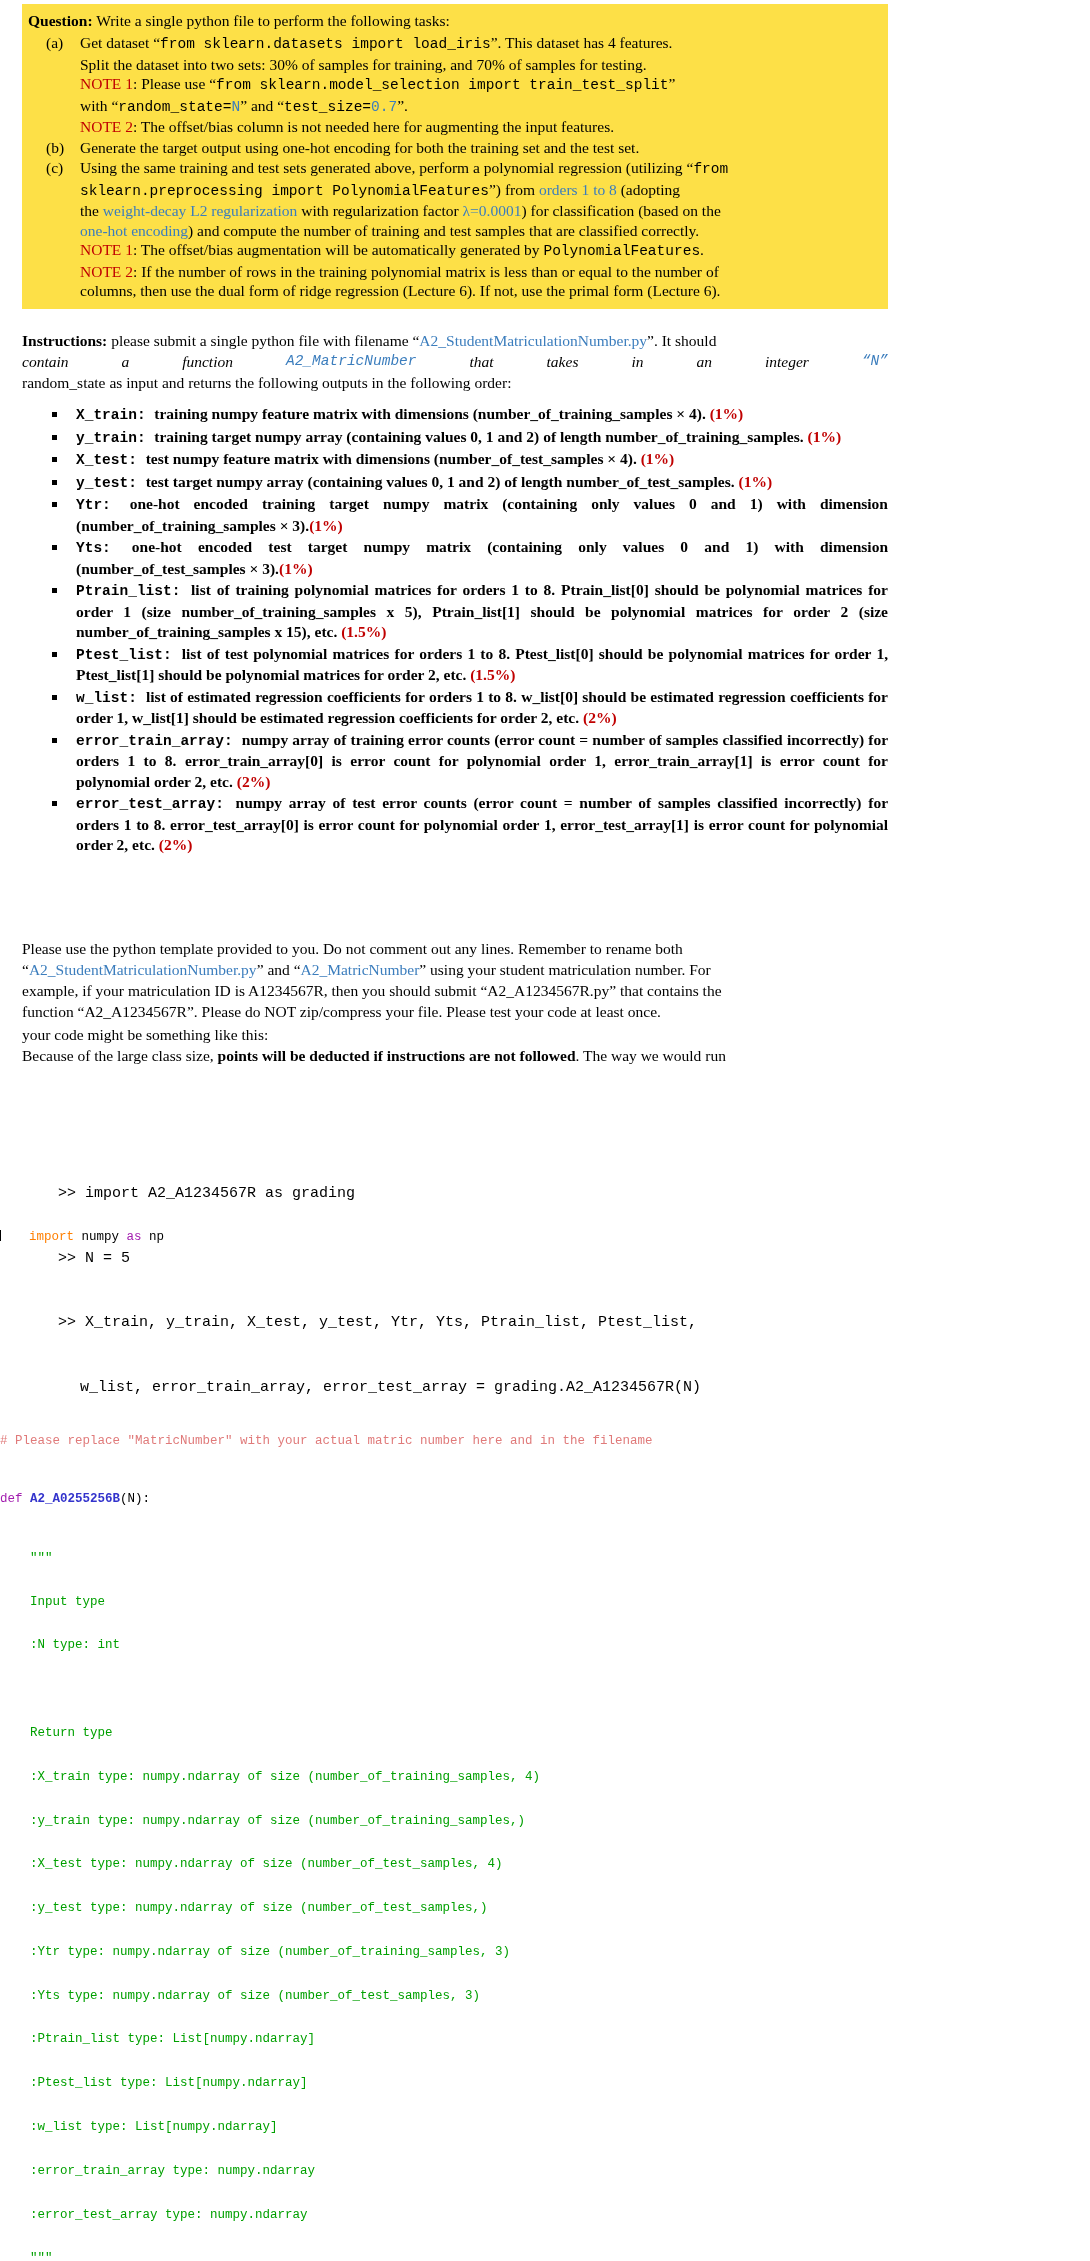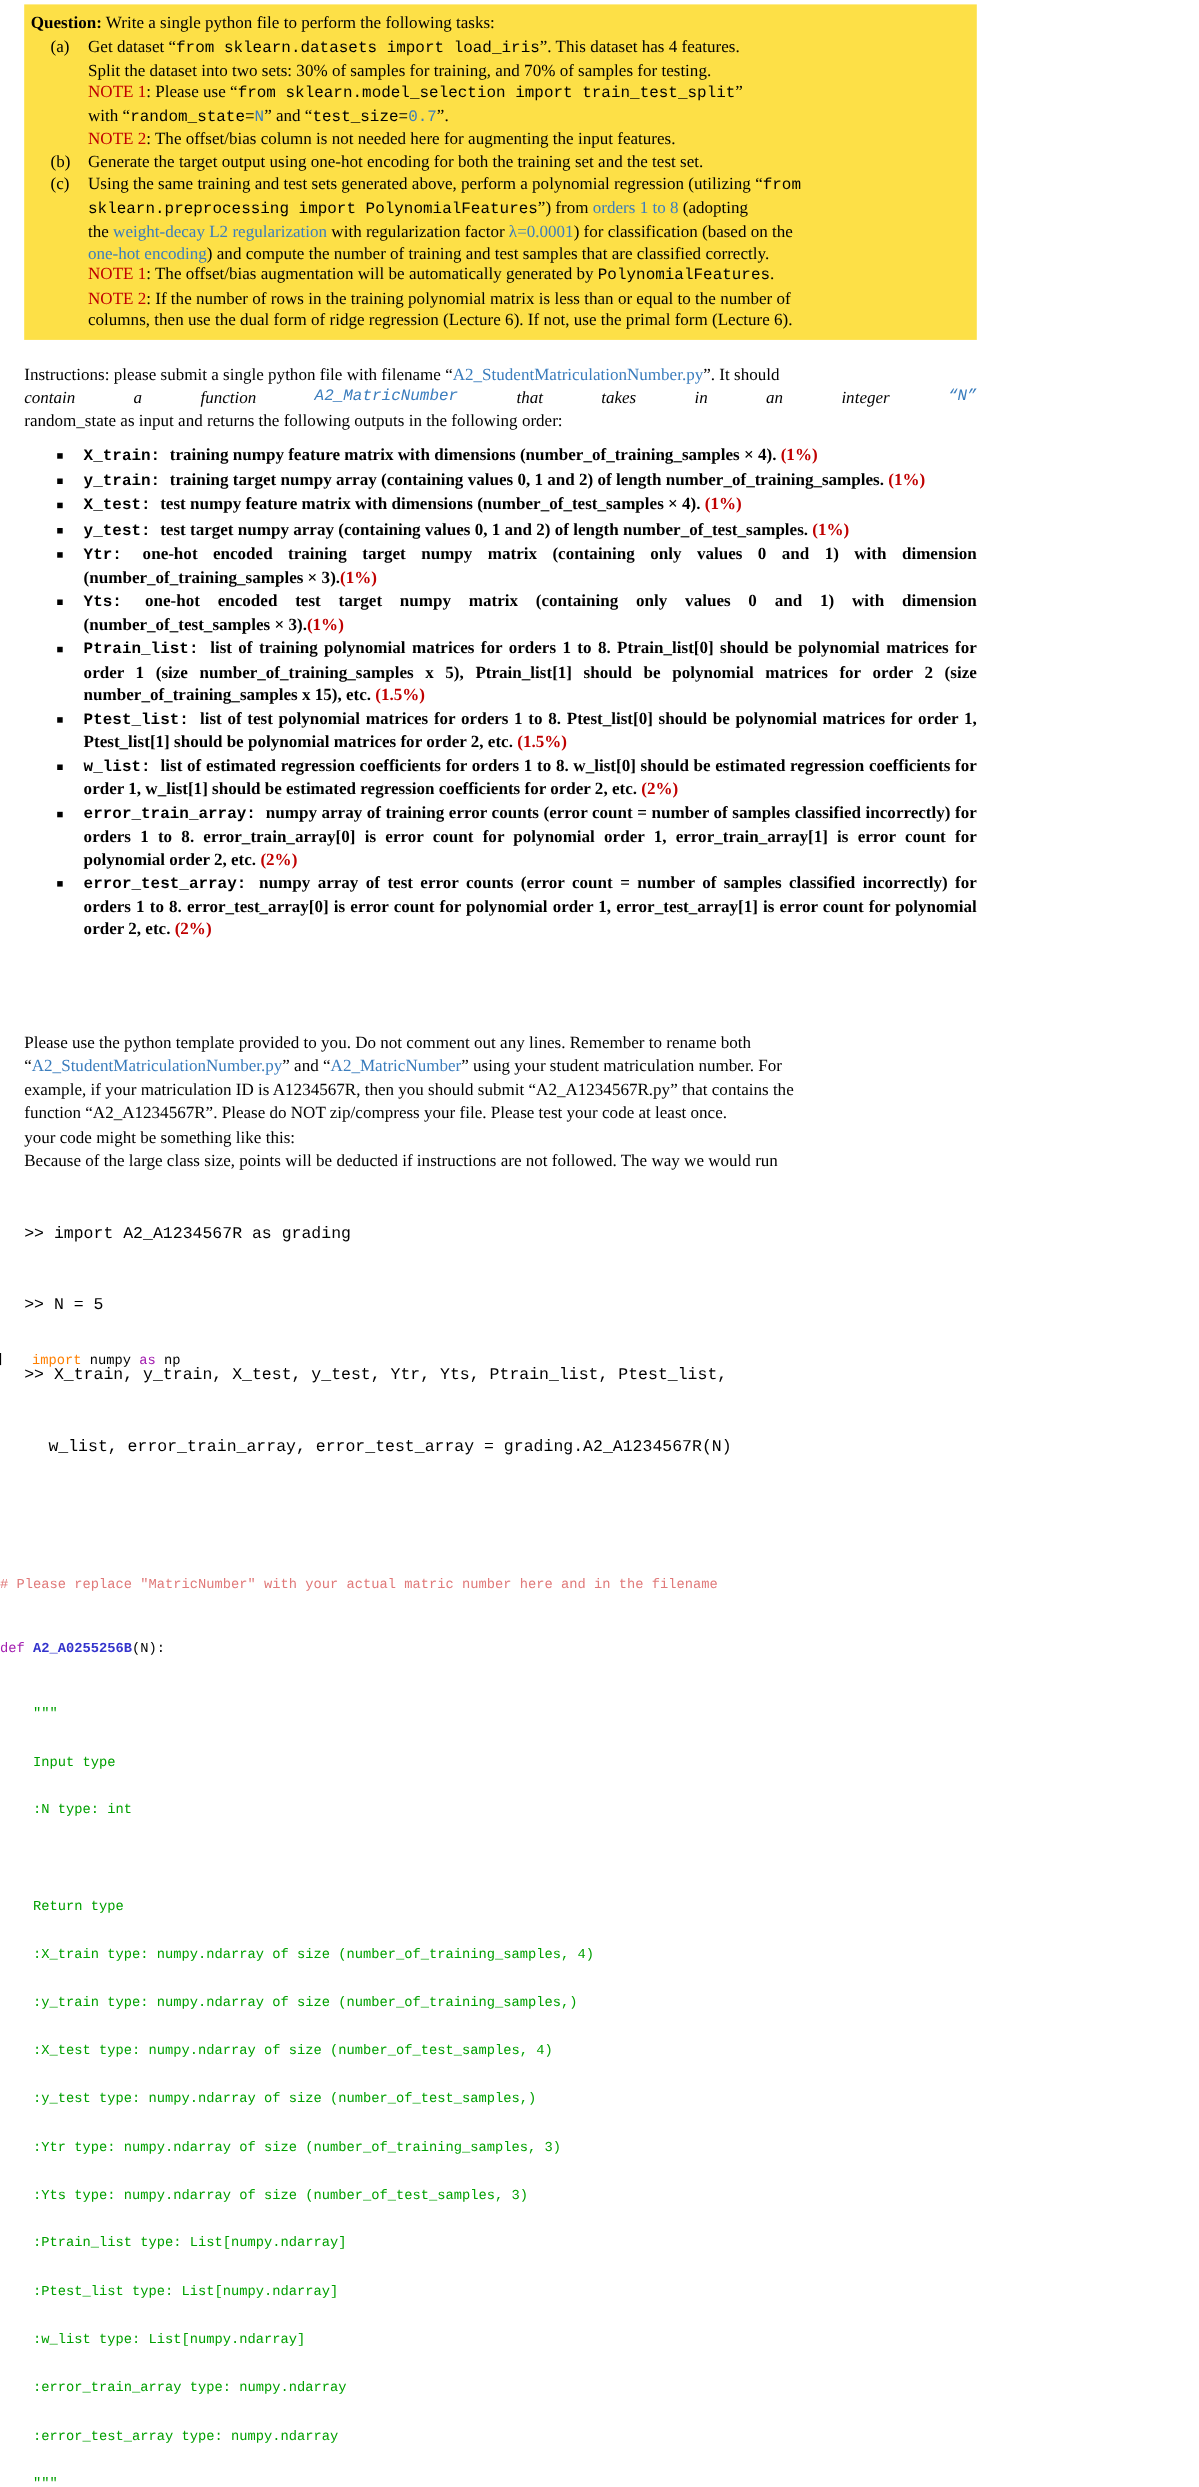--- a/index.html
+++ b/index.html
@@ -5,21 +5,21 @@
   html,body{margin:0;padding:0;background:#ffffff;}
   body{
     width:1090px; height:2261px;
     font-family:"Liberation Serif", serif;
     color:#000;
     -webkit-font-smoothing:antialiased;
   }
   .page{position:relative;width:1090px;height:2261px;overflow:hidden;}
   .red{color:#c00000;}
   .blue{color:#3b7dbd;}
-  .bold{font-weight:normal;}
+  .bold{font-weight:bold;}
 
   
   .qbox{
     position:absolute;left:22px;top:4px;width:866px;
     background:#fde047;
     padding:4px 6px 8px 6px;
     box-sizing:border-box;
   }
   .qhead{font-size:15.5px;line-height:20px;margin:3px 0 2px 0;}
   .qhead .lbl{font-weight:bold;}
@@ -178,21 +178,21 @@
     <div><span>“</span><span class="blue">A2_StudentMatriculationNumber.py</span><span>”  and  “</span><span class="blue">A2_MatricNumber</span><span>”  using  your  student  matriculation  number.  For</span></div>
     <div>example,  if  your  matriculation  ID  is  A1234567R,  then  you  should  submit  “A2_A1234567R.py”  that  contains  the</div>
     <div>function “A2_A1234567R”. Please do NOT zip/compress your file. Please test your code at least once.</div>
   </div>
 
   <div class="para" style="top:1024px;">
     <div>your code might be something like this:</div>
     <div><span>Because of the large class size, </span><span class="bold">points will be deducted if instructions are not followed</span><span>. The way we would run</span></div>
   </div>
 
-  <div class="console" style="top:1068px;">
+  <div class="console" style="top:1140px;margin-left:36px;">
     <div>&gt;&gt; import A2_A1234567R as grading</div>
     <div>&gt;&gt; N = 5</div>
     <div>&gt;&gt; X_train, y_train, X_test, y_test, Ytr, Yts, Ptrain_list, Ptest_list,</div>
     <div style="margin-left:22px;">w_list, error_train_array, error_test_array = grading.A2_A1234567R(N)</div>
   </div>
 
   <div class="editor" style="top:1186px;">
 
     <div class="ln"><span class="caret"></span><span class="kw">import</span><span> numpy </span><span class="kw2">as</span><span> np</span></div>
 

